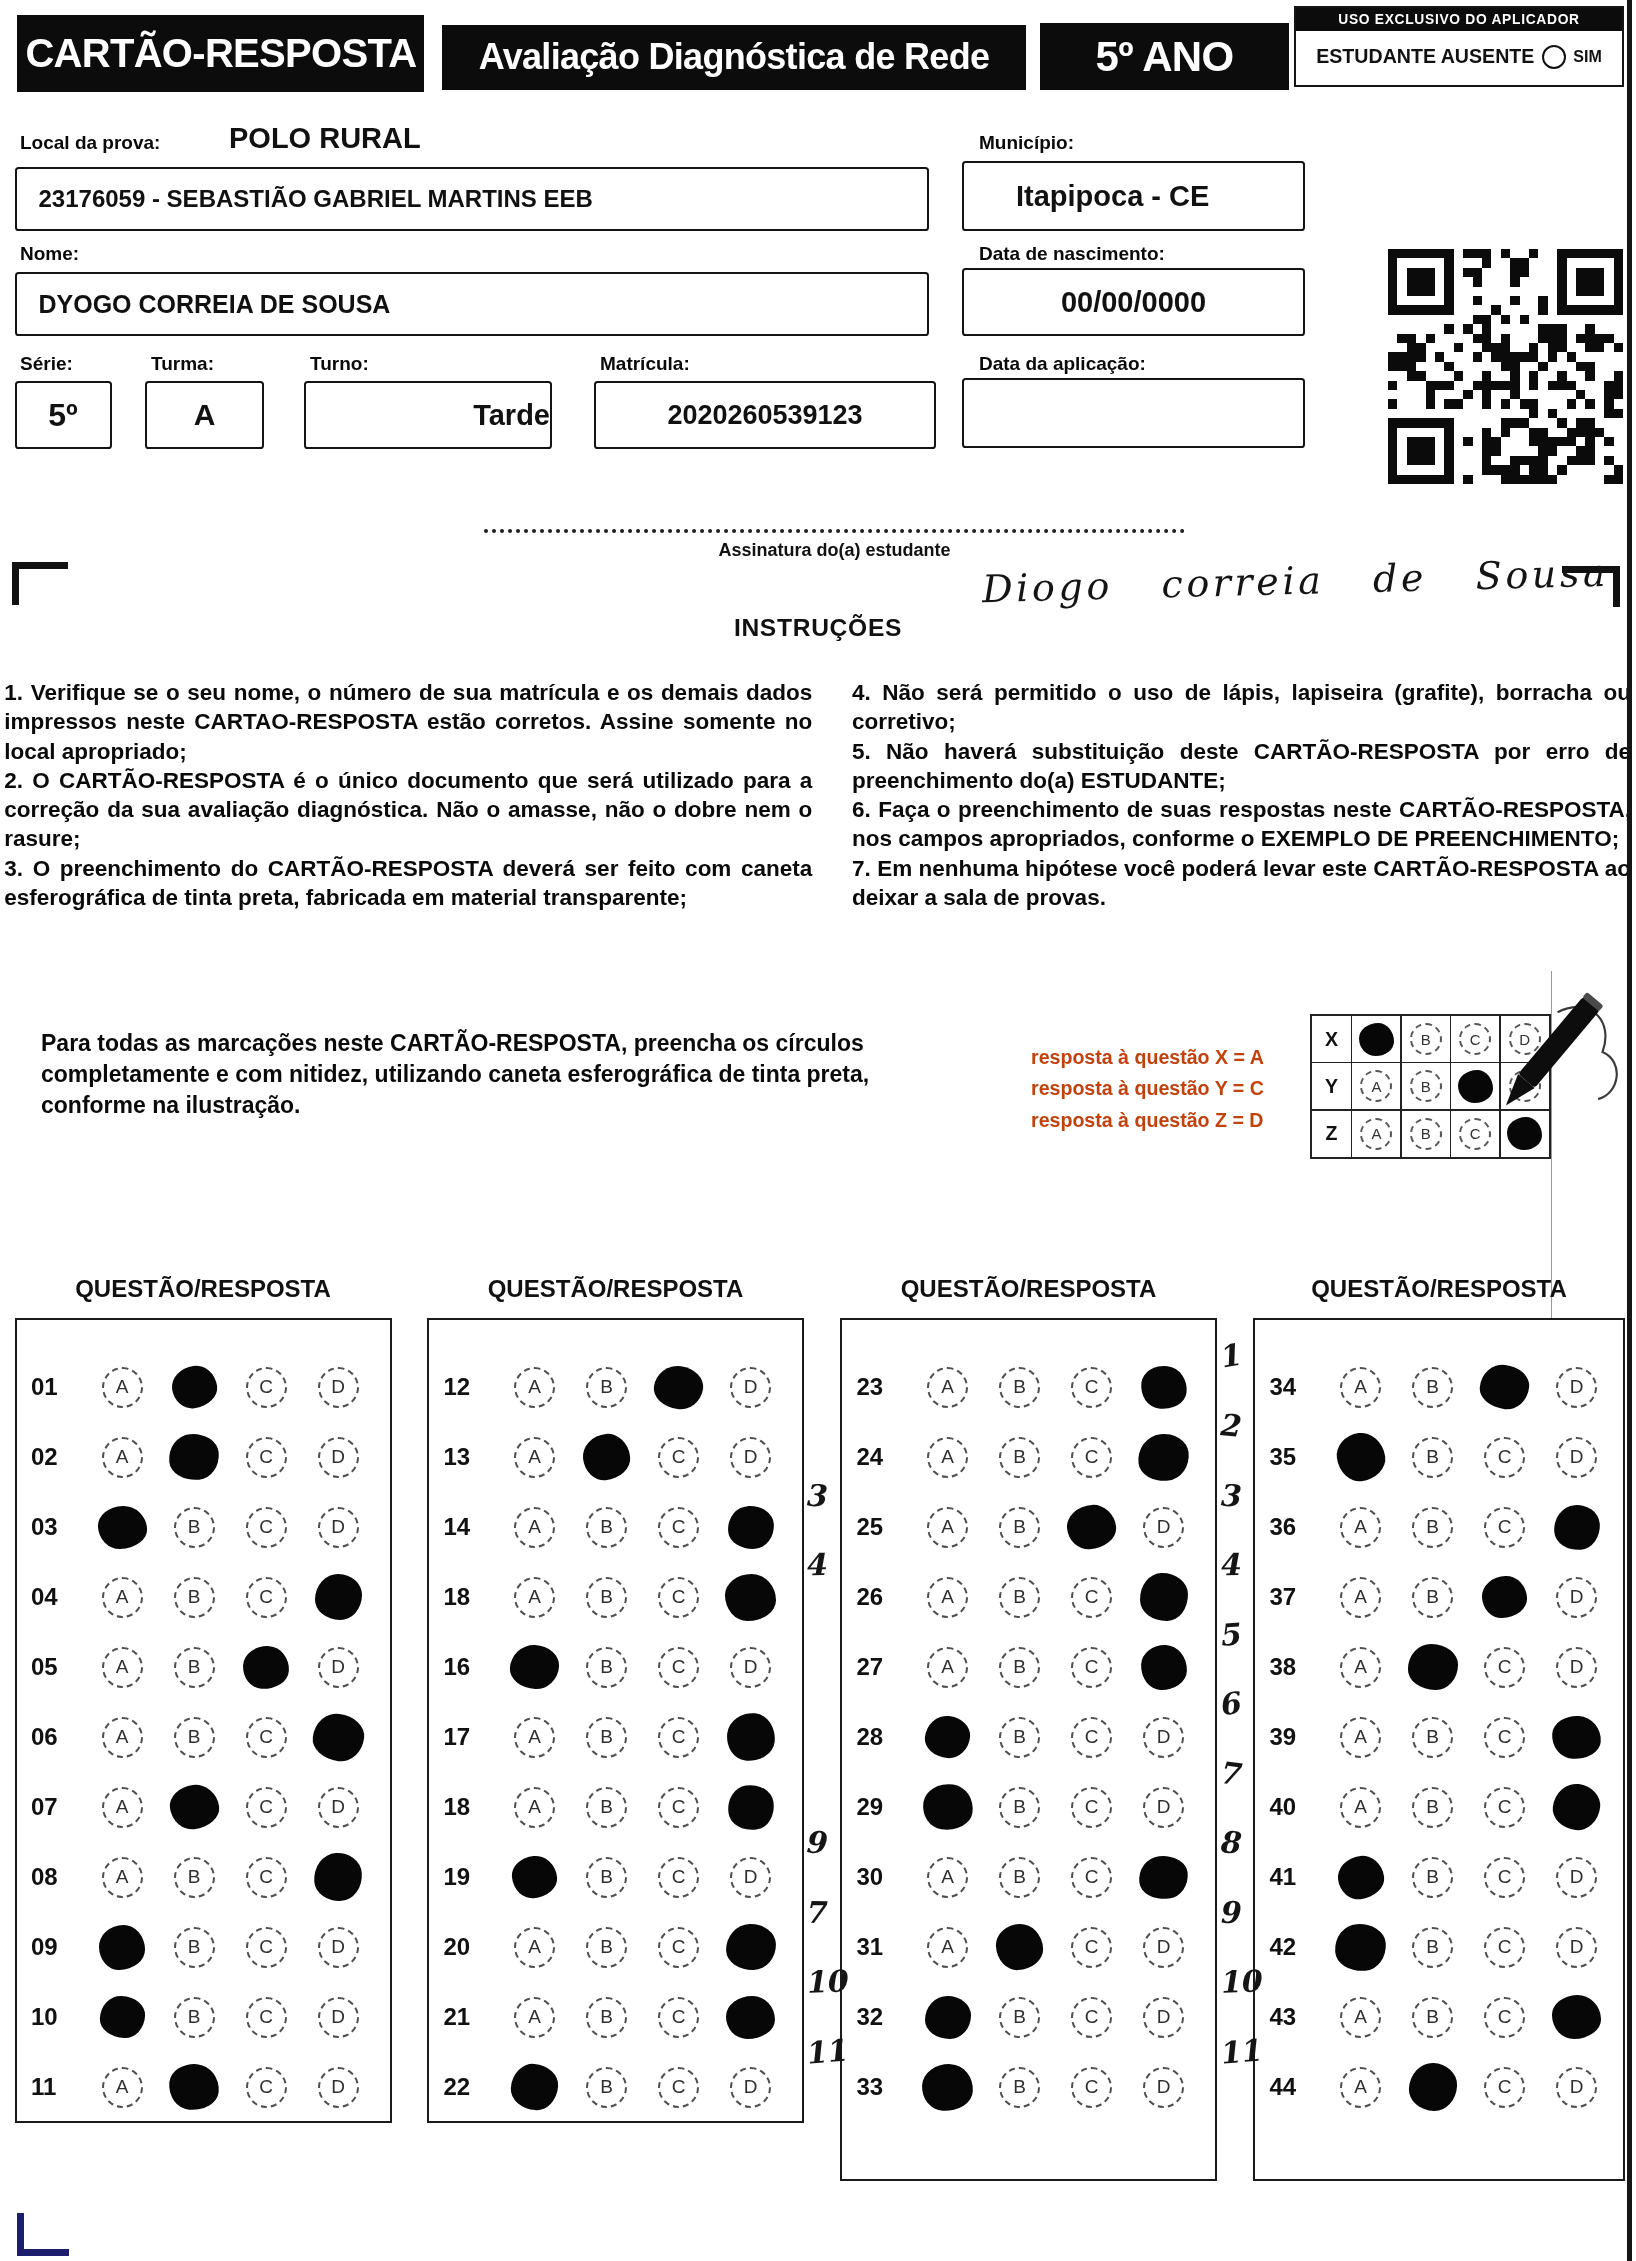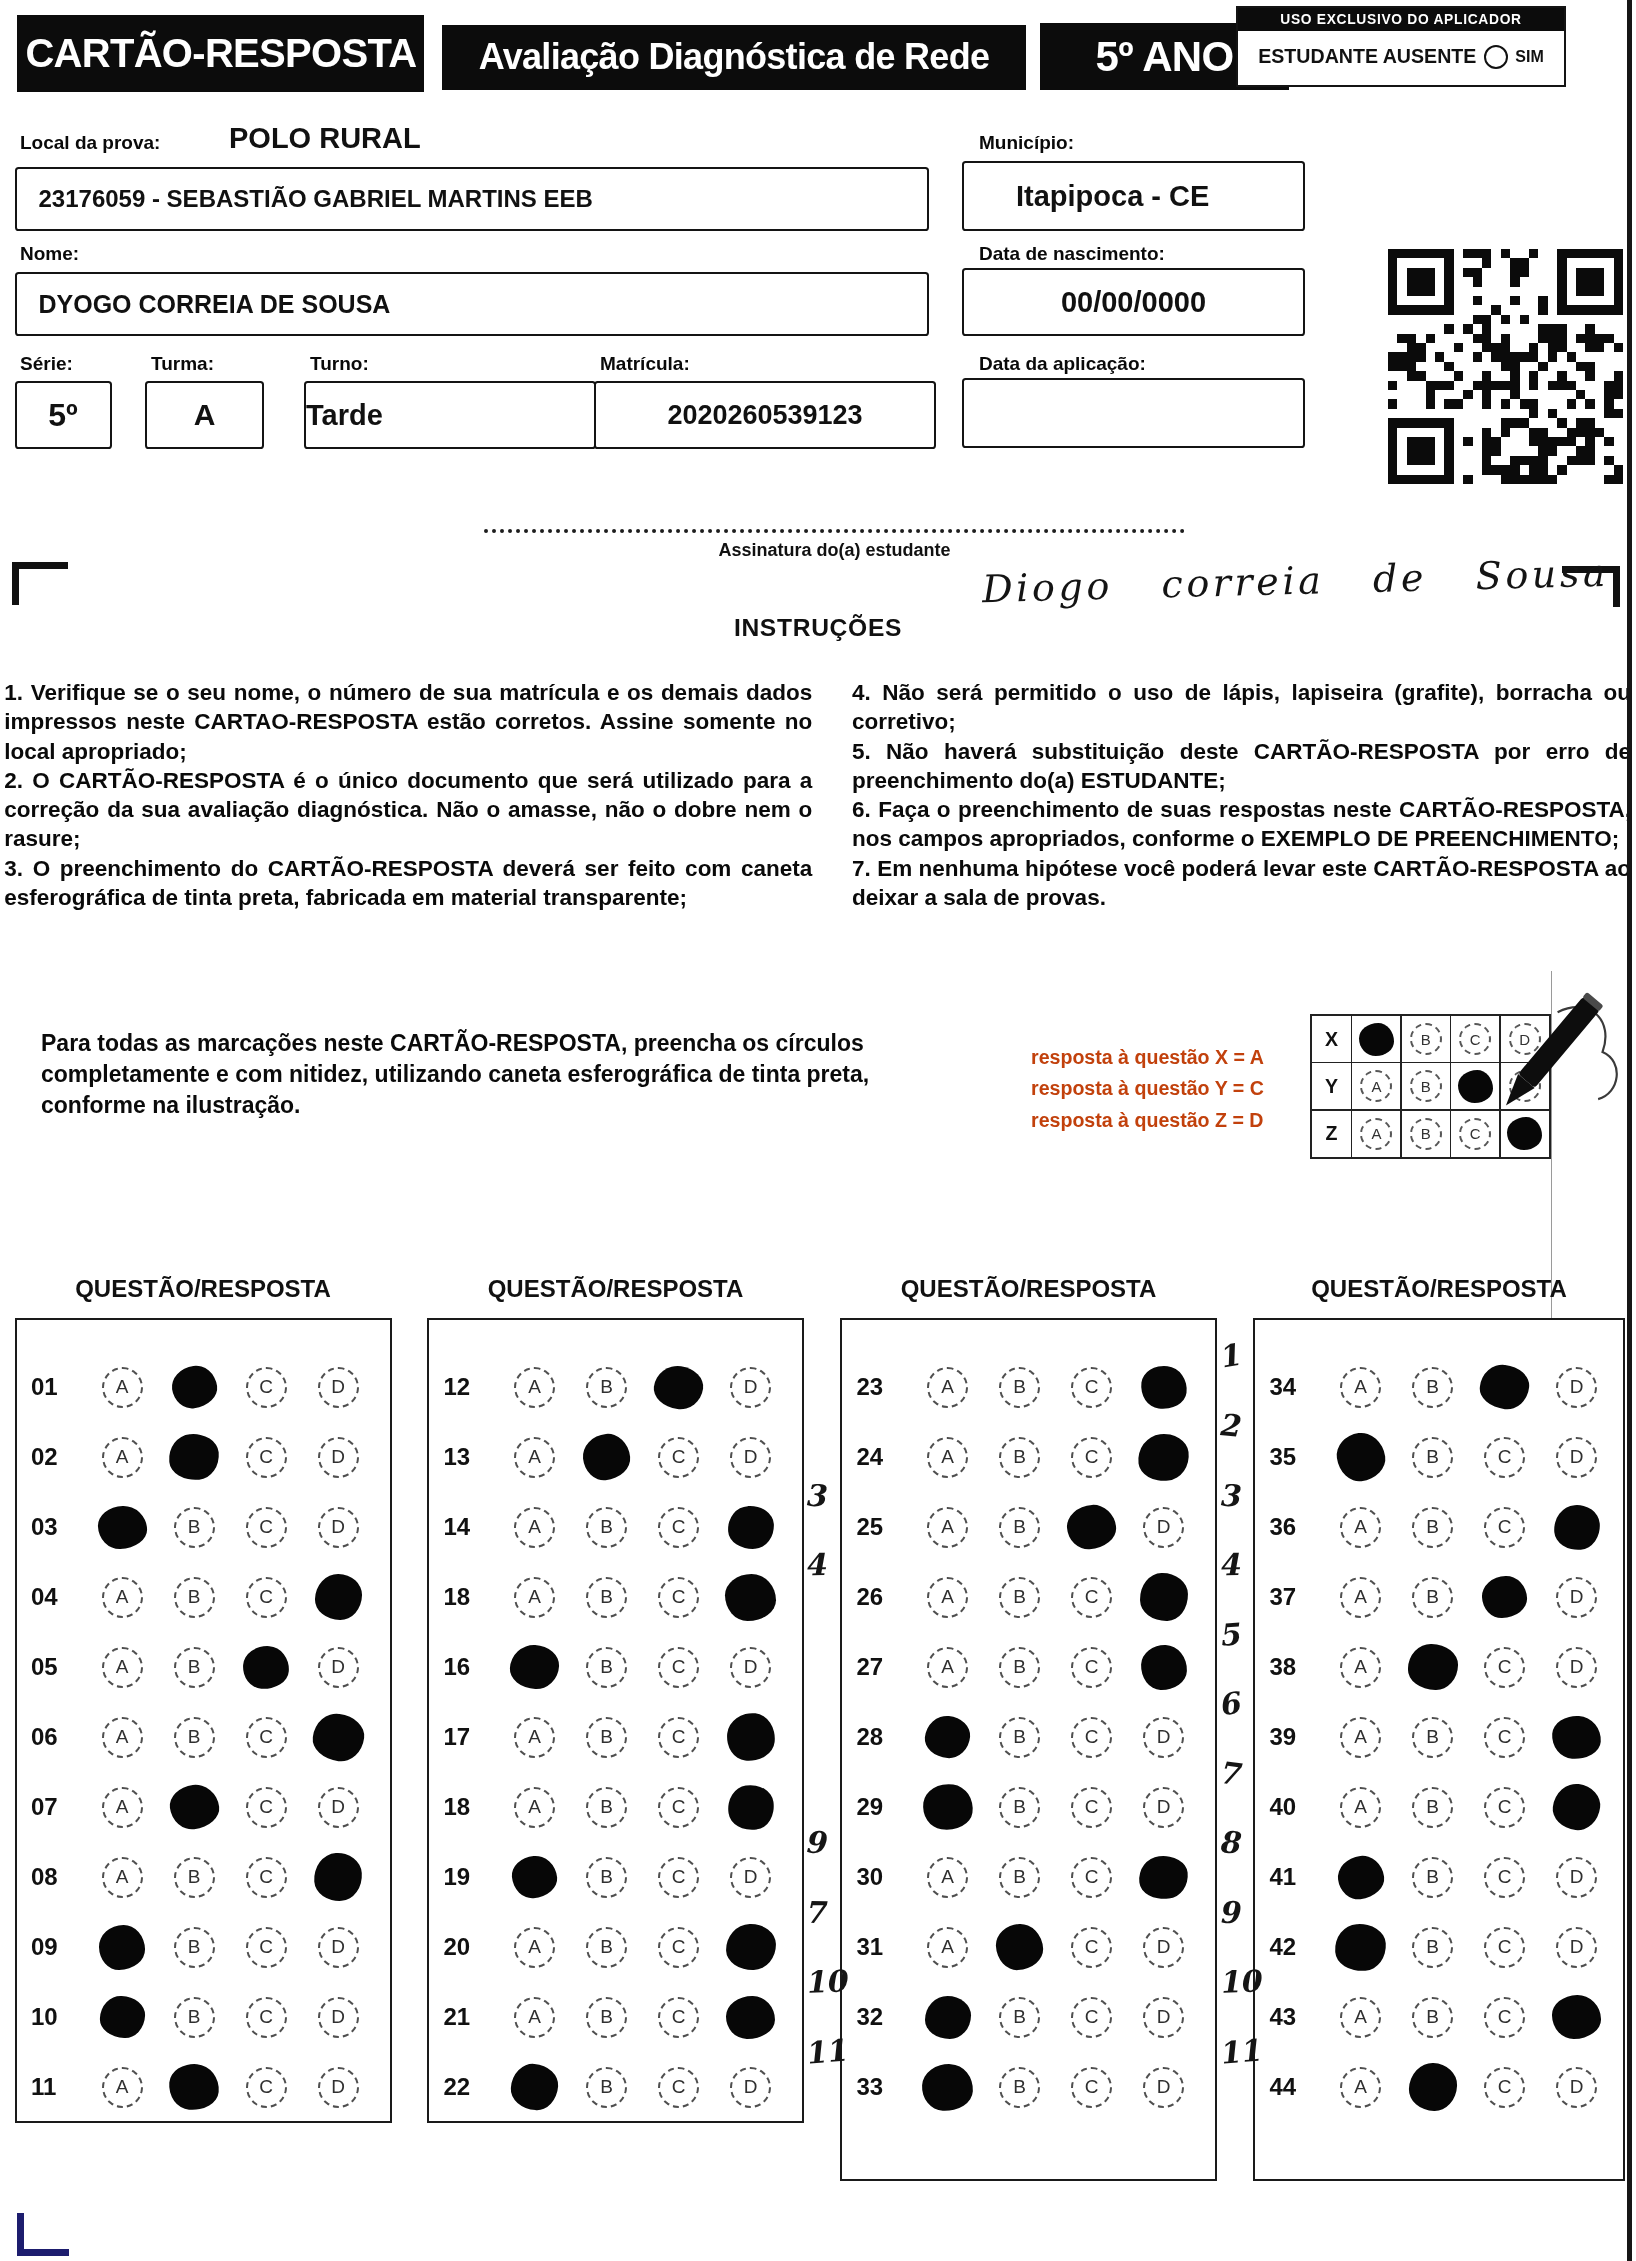--- a/index.html
+++ b/index.html
@@ -8,21 +8,21 @@
   #page{position:relative;width:1636px;height:2261px;background:#ffffff;overflow:hidden}
   .abs{position:absolute}
   .blackbox{background:#0c0c0c;color:#fff;display:flex;align-items:center;justify-content:center;font-weight:bold;letter-spacing:-0.7px}
   .fieldbox{border:2.2px solid #141414;border-radius:3.6px;background:#fff;display:flex;align-items:center;font-weight:bold}
   .lbl{font-weight:bold;font-size:19px;color:#0a0a0a}
 
   
   #hd-card{left:17.4px;top:14.5px;width:407px;height:77px;font-size:40px}
   #hd-exam{left:442px;top:24.6px;width:584px;height:65px;font-size:36px}
   #hd-grade{left:1040px;top:23px;width:249px;height:67px;font-size:42px}
-  #applicator-box{left:1236px;top:5.8px;width:330px;height:81px;border:2.2px solid #141414;background:#fff}
+  #applicator-box{left:1294px;top:5.8px;width:330px;height:81px;border:2.2px solid #141414;background:#fff}
   #applicator-title{height:23px;font-size:13.8px;letter-spacing:0.7px}
   #applicator-row{height:52px;display:flex;align-items:center;justify-content:center;gap:7.2px;font-weight:bold}
   .absent-label{font-size:19.6px}
   .absent-option{font-size:16px}
   #absent-circle{width:24.6px;height:24.6px;border:2.2px solid #111;border-radius:50%;display:inline-block;flex:none}
 
   
   #lbl-local{left:20px;top:132px}
   #val-local{left:229px;top:122px;font-size:29px;font-weight:bold}
   #lbl-municipio{left:979px;top:132px}
@@ -32,21 +32,21 @@
   #lbl-nasc{left:979px;top:243px}
   #box-nome{left:14.5px;top:272px;width:914px;height:64px;font-size:25px;padding-left:22px}
   #box-nasc{left:962px;top:268px;width:343px;height:68px;font-size:29px;justify-content:center}
   #lbl-serie{left:20px;top:353px}
   #lbl-turma{left:151px;top:353px}
   #lbl-turno{left:310px;top:353px}
   #lbl-matricula{left:600px;top:353px}
   #lbl-aplicacao{left:979px;top:353px}
   #box-serie{left:14.5px;top:381px;width:97px;height:68px;font-size:32px;justify-content:center}
   #box-turma{left:145px;top:381px;width:119px;height:68px;font-size:30px;justify-content:center}
-  #box-turno{left:304px;top:381px;width:292px;height:68px;font-size:29px;justify-content:flex-start}
+  #box-turno{left:304px;top:381px;width:248px;height:68px;font-size:29px;justify-content:flex-end}
   #box-matricula{left:594px;top:381px;width:342px;height:68px;font-size:27px;justify-content:center}
   #box-aplicacao{left:962px;top:378px;width:343px;height:70px}
   #qr-svg{left:1388px;top:249px;position:absolute}
 
   
   #dotted-line{left:484px;top:529px;width:701px;height:0;border-top:4.3px dotted #1d1d1d}
   #sig-label{left:484px;top:540px;width:701px;text-align:center;font-size:18px;font-weight:bold}
   #instr-title{left:0;top:614px;width:1636px;text-align:center;font-size:24.6px;font-weight:bold;letter-spacing:0.7px}
   #sig-hand{left:982px;top:559px;font-family:"DejaVu Serif",serif;font-style:italic;font-weight:500;font-size:38px;color:#141414;letter-spacing:3.6px;word-spacing:33px;transform:rotate(-1.5deg);white-space:nowrap}
   #instr-left{left:4.3px;top:678px;width:808px}

